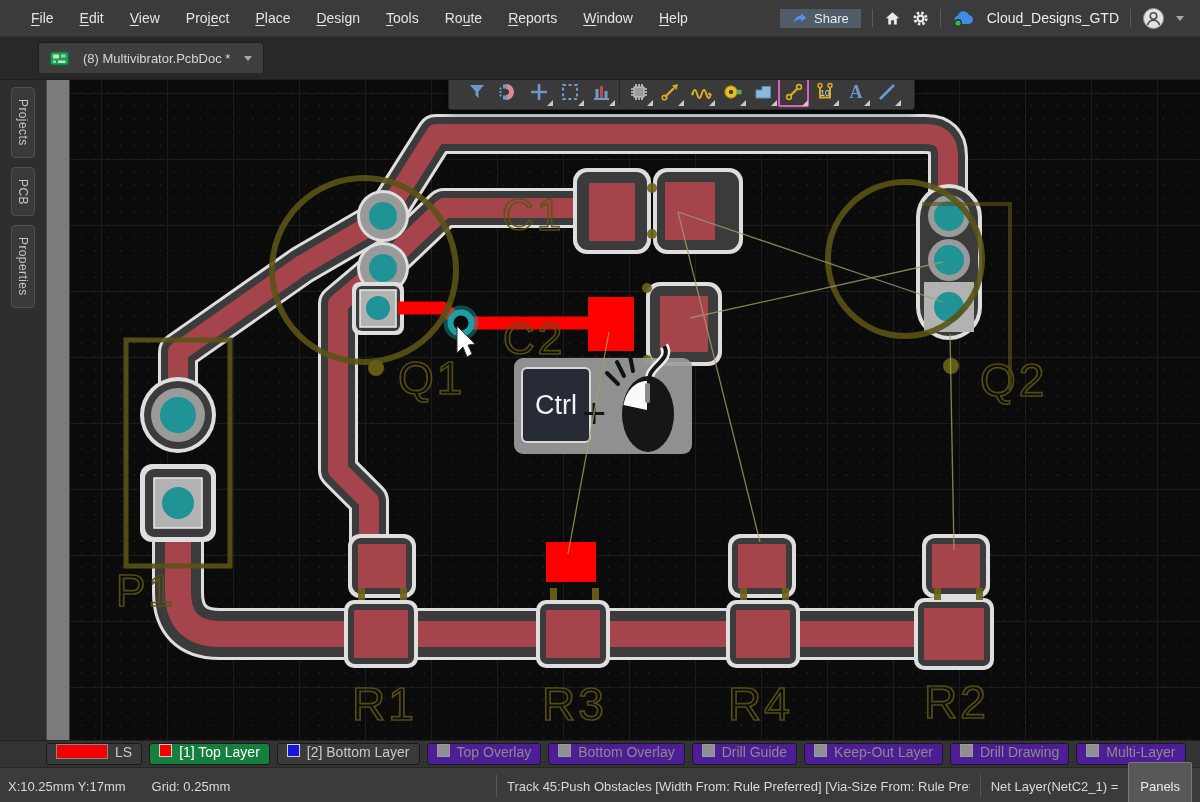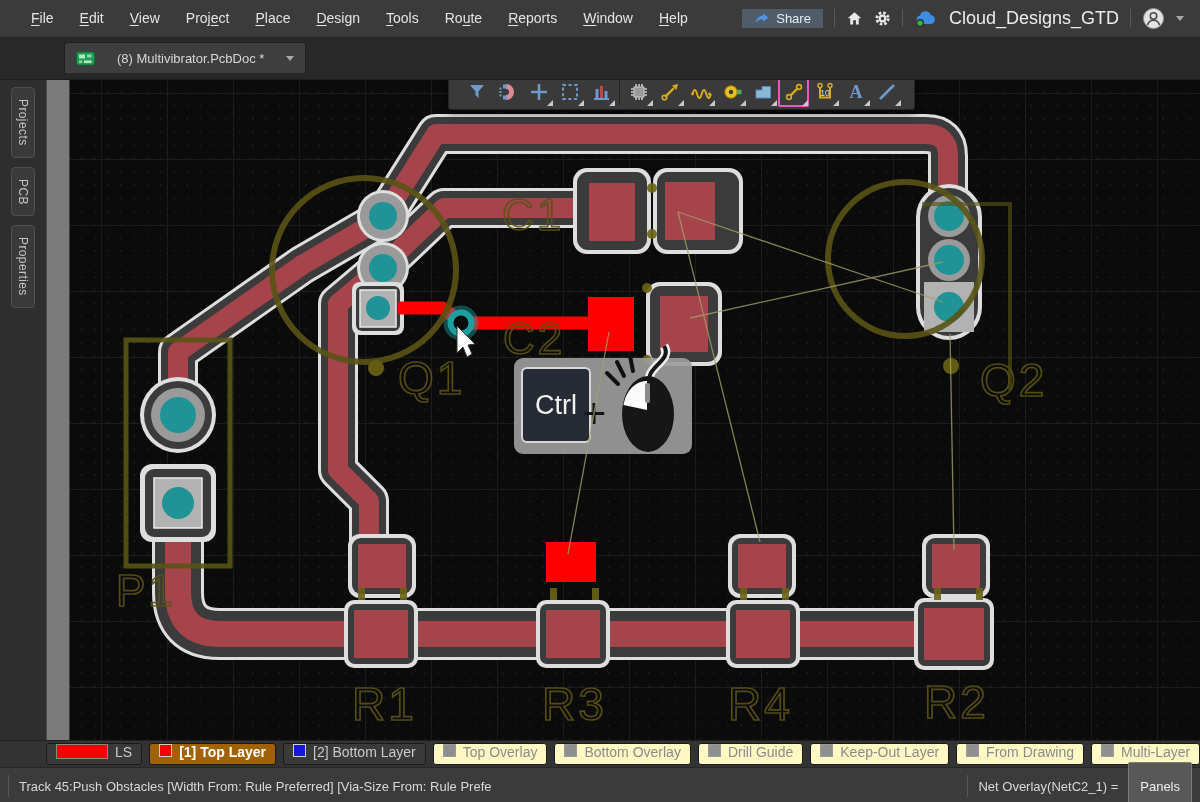--- a/index.html
+++ b/index.html
@@ -10,29 +10,29 @@
   
   .menubar{height:36px;background:#3b3b3b;display:flex;align-items:center;color:#e4e4e4;
            font-size:14px;padding:0 10px;border-bottom:1px solid #303030}
   .menu-items{display:flex;align-items:flex-start;margin-left:8px}
   .menu-item{padding:0 13px;height:36px;line-height:36px;cursor:default;white-space:nowrap}
   .mb-right{margin-left:auto;display:flex;align-items:center;gap:11px;padding-right:6px}
   .share-btn{background:#515c69;border-radius:0;height:19px;padding:0 12px;display:flex;
              align-items:center;gap:7px;color:#e8ecf0;font-size:13px}
   .vsep{width:1px;height:18px;background:#5a5a5a}
   .qbtn{display:flex;align-items:center;justify-content:center}
-  .cloud-label{color:#ececec;font-size:18px}
+  .cloud-label{color:#ececec;font-size:14px}
   .caret{width:0;height:0;border-left:4px solid transparent;border-right:4px solid transparent;
          border-top:5px solid #a8a8a8}
 
   
   .tabbar{height:42px;background:#282828;position:relative;border-bottom:1px solid #1e1e1e}
-  .doc-tab{position:absolute;left:64px;top:5px;height:30px;background:#3e3e3e;
+  .doc-tab{position:absolute;left:38px;top:5px;height:30px;background:#3e3e3e;
            border:1px solid #1f1f1f;border-bottom:none;border-radius:4px 4px 0 0;
-           display:flex;align-items:center;gap:22px;padding:0 11px;color:#d6d6d6;font-size:13px}
+           display:flex;align-items:center;gap:14px;padding:0 11px;color:#d6d6d6;font-size:13px}
 
   
   .main{display:flex;height:660px;position:relative}
   .rail{width:46px;background:#2e2e2e;display:flex;flex-direction:column;gap:9px;
         align-items:center;padding-top:7px;box-sizing:border-box}
   .rail-tab{writing-mode:vertical-rl;background:#3a3a3a;border:1px solid #4f4f4f;border-radius:4px;
             color:#c6c6c6;font-size:12px;padding:11px 4px;letter-spacing:.4px;cursor:default}
   .splitter{width:22px;background:#7b7b7b;border-left:1px solid #4a4a4a;border-right:1px solid #3a3a3a}
   .canvas{flex:1;position:relative;background-color:#0b0b0b;
     background-image:
@@ -54,22 +54,22 @@
         border-color:transparent transparent #c9c9c9 transparent}
   .tbtn.active{box-shadow:0 0 0 2px #e25cc4 inset}
   .tsep{width:1px;height:26px;background:#262626;margin:0 3px}
 
   
   .layerbar{height:27px;background:#333333;display:flex;align-items:center;gap:7px;
             padding-left:46px;border-top:1px solid #202020;box-sizing:border-box}
   .ltab{height:20px;display:flex;align-items:flex-start;gap:7px;padding:0 9px;background:#3a3a3a;
         border:1px solid #1a1a1a;border-radius:3px;color:#c9c9c9;font-size:14px;white-space:nowrap}
   .ltab .swatch{width:13px;height:13px;border:1px solid #cfcfcf;box-sizing:border-box}
-  .ltab.active{background:#a16207;color:#ffffff;font-weight:bold}
-  .ltab.dim{color:#8b8b8b;background:#fef9c3}
+  .ltab.active{background:#15803d;color:#ffffff;font-weight:normal}
+  .ltab.dim{color:#8b8b8b;background:#4c1d95}
   .ltab.dim .swatch{border-color:#9a9a9a}
   .ltab.ls .swatch{width:52px;height:15px;border-color:#888}
 
   
   .statusbar{height:37px;background:#3b3b3b;display:flex;align-items:center;font-size:13px;
              color:#d8d8d8;border-top:1px solid #272727;padding:0 8px;gap:10px;box-sizing:border-box}
   .sb-left{width:478px;flex:none;display:flex;gap:26px}
   .sb-div{width:1px;height:22px;background:#575757;flex:none}
   .sb-msg{flex:1;min-width:0;white-space:nowrap;overflow:hidden}
   .sb-net{flex:none;white-space:nowrap}
@@ -455,27 +455,31 @@
     <div class="ltab dim">
       <span class="swatch" style="background: rgb(143, 143, 143);"></span>
       <span>Drill Guide</span>
     </div>
     <div class="ltab dim">
       <span class="swatch" style="background: rgb(143, 143, 143);"></span>
       <span>Keep-Out Layer</span>
     </div>
     <div class="ltab dim">
       <span class="swatch" style="background: rgb(143, 143, 143);"></span>
-      <span>From Drawing</span>
+      <span>Drill Drawing</span>
     </div>
     <div class="ltab dim">
       <span class="swatch" style="background: rgb(143, 143, 143);"></span>
       <span>Multi-Layer</span>
     </div>
   </div>
 
 <div class="statusbar">
+  <div class="sb-left">
+    <span>X:10.25mm Y:17mm</span>
+    <span>Grid: 0.25mm</span>
+  </div>
   <div class="sb-div"></div>
   <div class="sb-msg">Track 45:Push Obstacles [Width From: Rule Preferred] [Via-Size From: Rule Prefe</div>
   <div class="sb-div"></div>
-  <div class="sb-net">Net Overlay(NetC2_1) = </div>
+  <div class="sb-net">Net Layer(NetC2_1) = </div>
   <div class="panels-btn">Panels</div>
 </div>
 
 </body></html>

